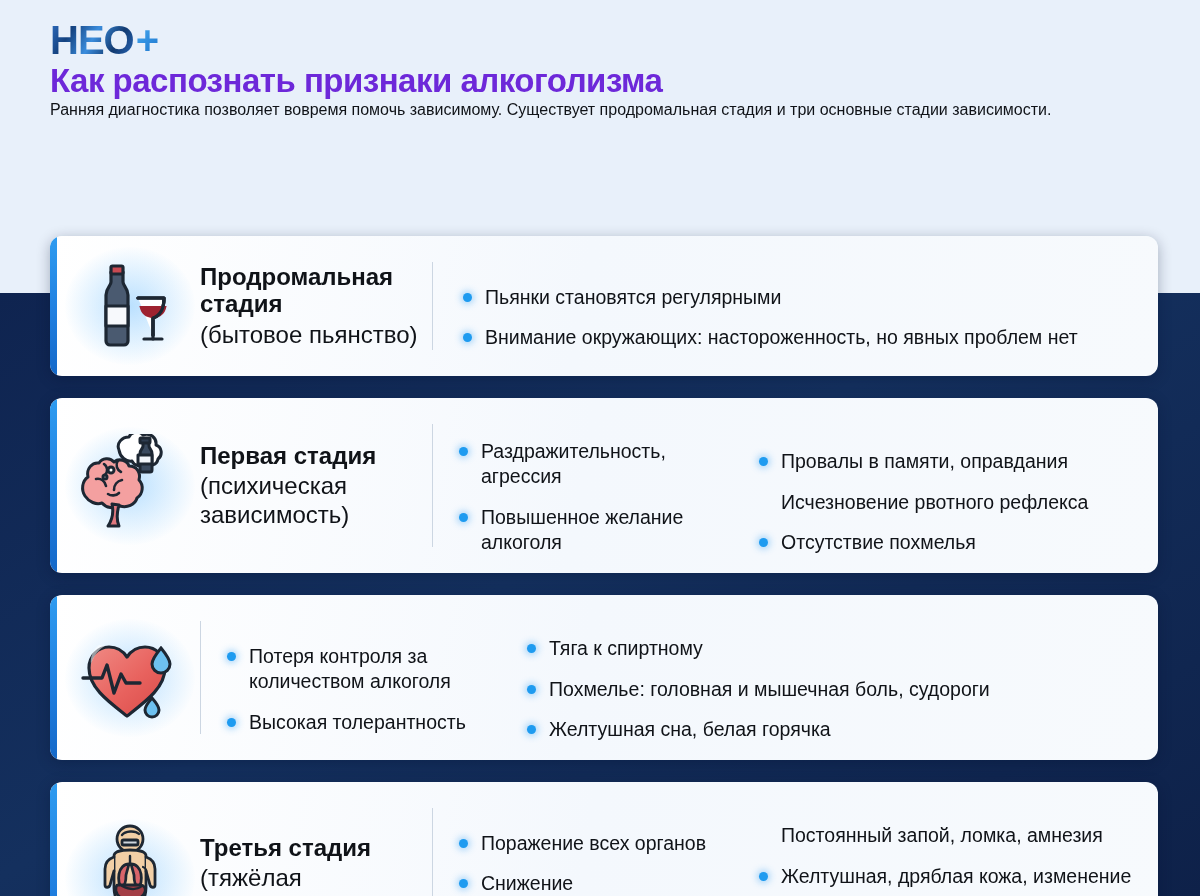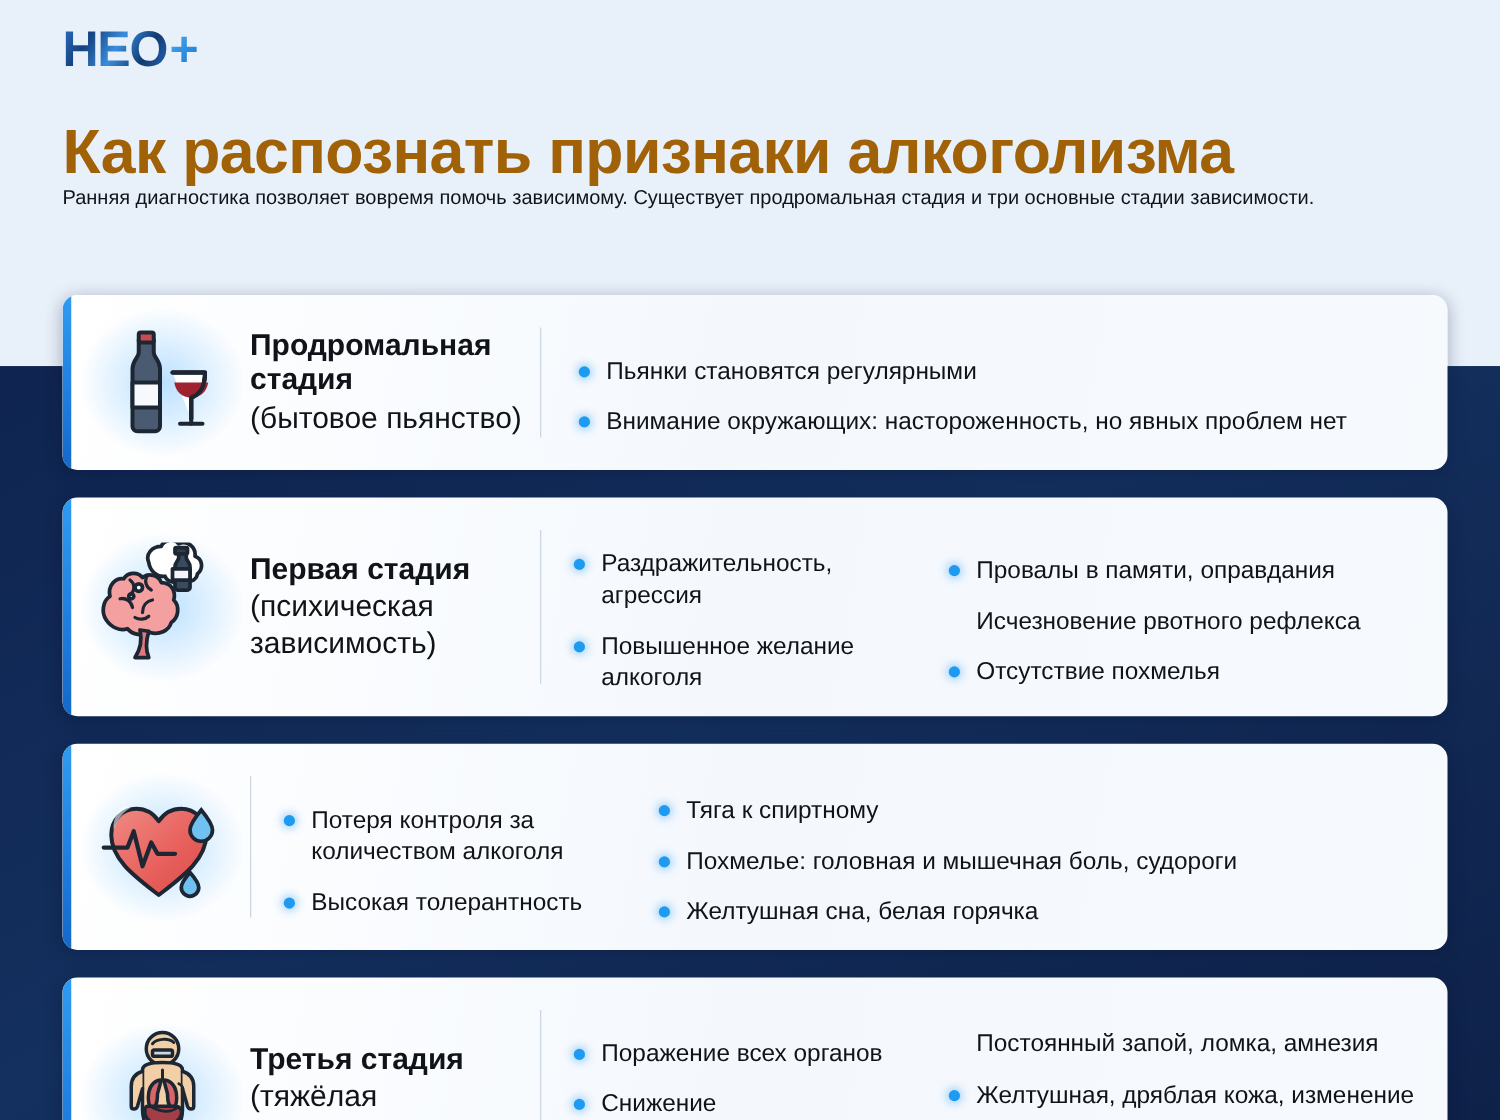--- a/index.html
+++ b/index.html
@@ -63,25 +63,25 @@
     line-height: 1;
     margin-left: 2px;
     background: linear-gradient(135deg, #57b4f0 0%, #2f8fe0 50%, #1f6fc4 100%);
     -webkit-background-clip: text;
     background-clip: text;
     color: transparent;
     -webkit-text-fill-color: transparent;
   }
 
   .page-title {
-    margin-top: 32px;
-    font-size: 50px;
+    margin-top: 1px;
+    font-size: 33px;
     font-weight: 700;
     line-height: 1.08;
-    color: #a16207;
+    color: #6d28d9;
     letter-spacing: -0.5px;
     white-space: nowrap;
   }
 
   .page-subtitle {
     font-size: 16px;
     line-height: 1.38;
     color: #101318;
     max-width: 1030px;
   }
@@ -162,21 +162,21 @@
 
   .bullets {
     display: flex;
     flex-direction: column;
     justify-content: center;
     gap: 15px;
     padding: 18px 16px 18px 26px;
     margin-top: 23px;
   }
   .bullets.col-a { flex: 0 0 300px; }
-  .bullets.col-b { flex: 1 1 auto; padding-right: 20px; }
+  .bullets.col-b { flex: 1 1 auto; padding-right: 20px; justify-content: flex-end; }
   .bullets.wide  { flex: 1 1 auto; padding-left: 30px; }
 
   .bullet {
     position: relative;
     display: block;
     padding-left: 22px;
     font-size: 19.5px;
     line-height: 1.30;
     color: #101318;
   }

